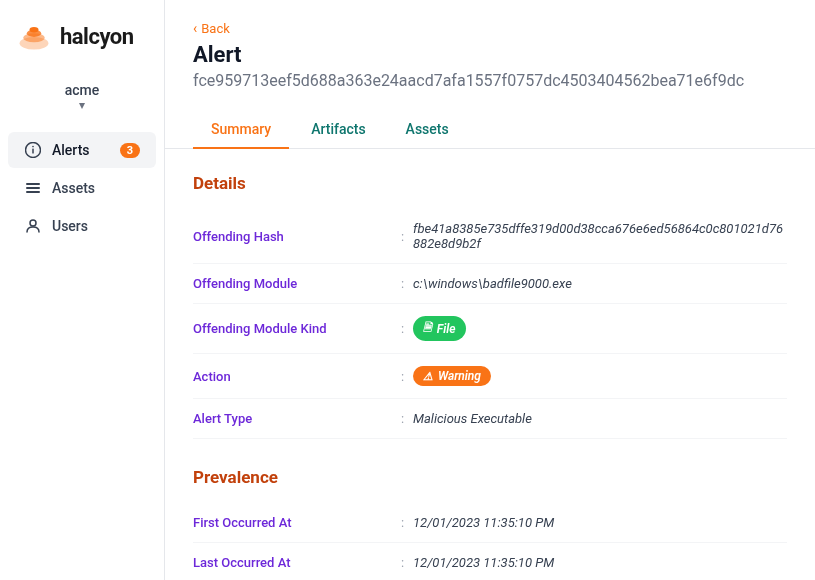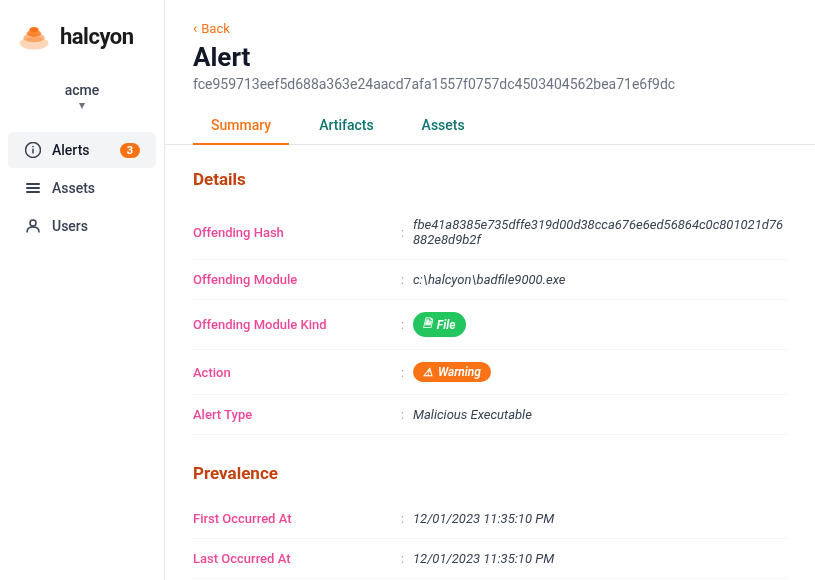--- a/index.html
+++ b/index.html
@@ -89,36 +89,36 @@
       display: flex;
       align-items: center;
       gap: 4px;
       font-size: 13px;
       color: #f97316;
       cursor: pointer;
       margin-bottom: 6px;
     }
     .back-arrow { font-size: 14px; }
     .alert-title {
-      font-size: 26px;
+      font-size: 22px;
       font-weight: 700;
       color: #111827;
       margin-bottom: 4px;
     }
     .alert-id {
-      font-size: 14px;
+      font-size: 16px;
       color: #6b7280;
-      margin-bottom: 14px;
+      margin-bottom: 20px;
       word-break: break-all;
     }
 
     
     .tabs {
       display: flex;
-      gap: 12px;
+      gap: 4px;
     }
     .tab {
       padding: 10px 18px;
       font-size: 14px;
       font-weight: 500;
       color: #0f766e;
       cursor: pointer;
       border-bottom: 2px solid transparent;
       position: relative;
       top: 1px;
@@ -147,21 +147,21 @@
       border-collapse: collapse;
       margin-bottom: 28px;
     }
     .detail-row {
       border-bottom: 1px solid #f3f4f6;
     }
     .detail-label {
       padding: 12px 0;
       font-size: 13px;
       font-weight: 500;
-      color: #ec4899;
+      color: #6d28d9;
       width: 200px;
       vertical-align: middle;
     }
     .detail-sep {
       padding: 12px 8px;
       color: #9ca3af;
       font-size: 13px;
       vertical-align: middle;
       width: 20px;
     }
@@ -267,21 +267,21 @@
     <table class="detail-table">
       <tbody>
         <tr class="detail-row">
           <td class="detail-label">Offending Hash</td>
           <td class="detail-sep">:</td>
           <td class="detail-value">fbe41a8385e735dffe319d00d38cca676e6ed56864c0c801021d76882e8d9b2f</td>
         </tr>
         <tr class="detail-row">
           <td class="detail-label">Offending Module</td>
           <td class="detail-sep">:</td>
-          <td class="detail-value">c:\halcyon\badfile9000.exe</td>
+          <td class="detail-value">c:\windows\badfile9000.exe</td>
         </tr>
         <tr class="detail-row">
           <td class="detail-label">Offending Module Kind</td>
           <td class="detail-sep">:</td>
           <td class="detail-value">
             <span class="badge badge-green">
               <span class="badge-icon">🗎</span>
               <span>File</span>
             </span>
           </td>

